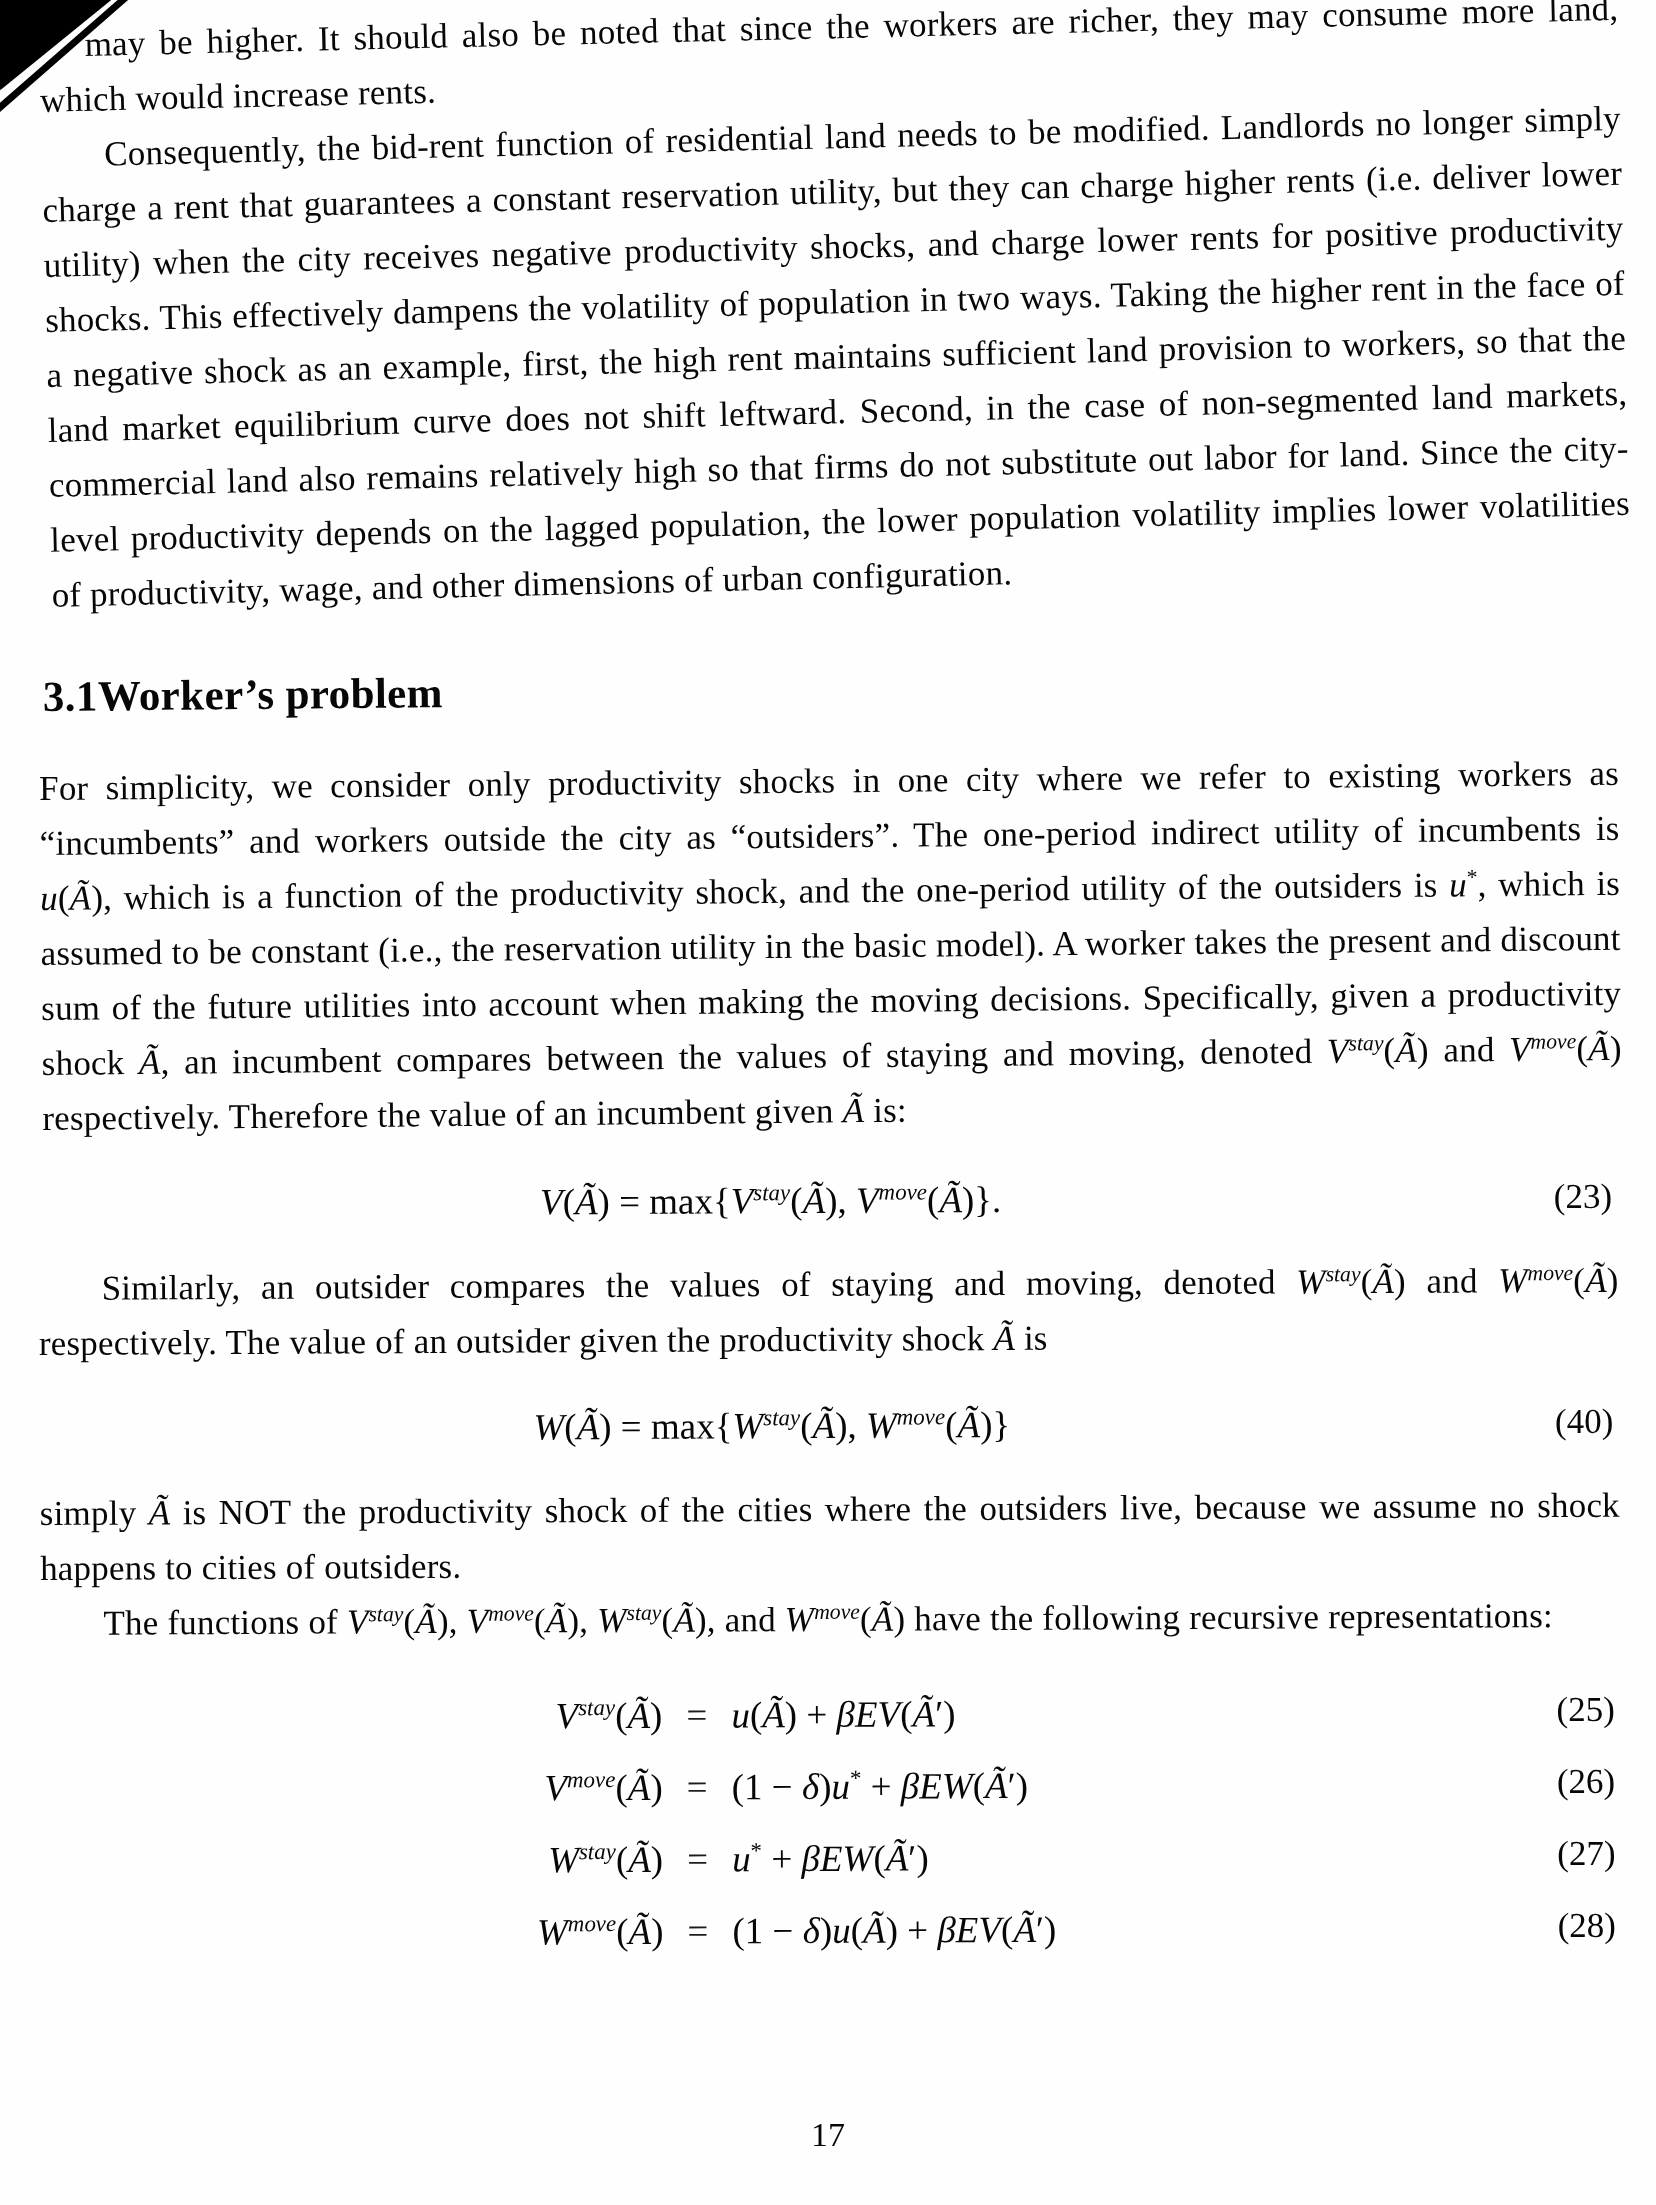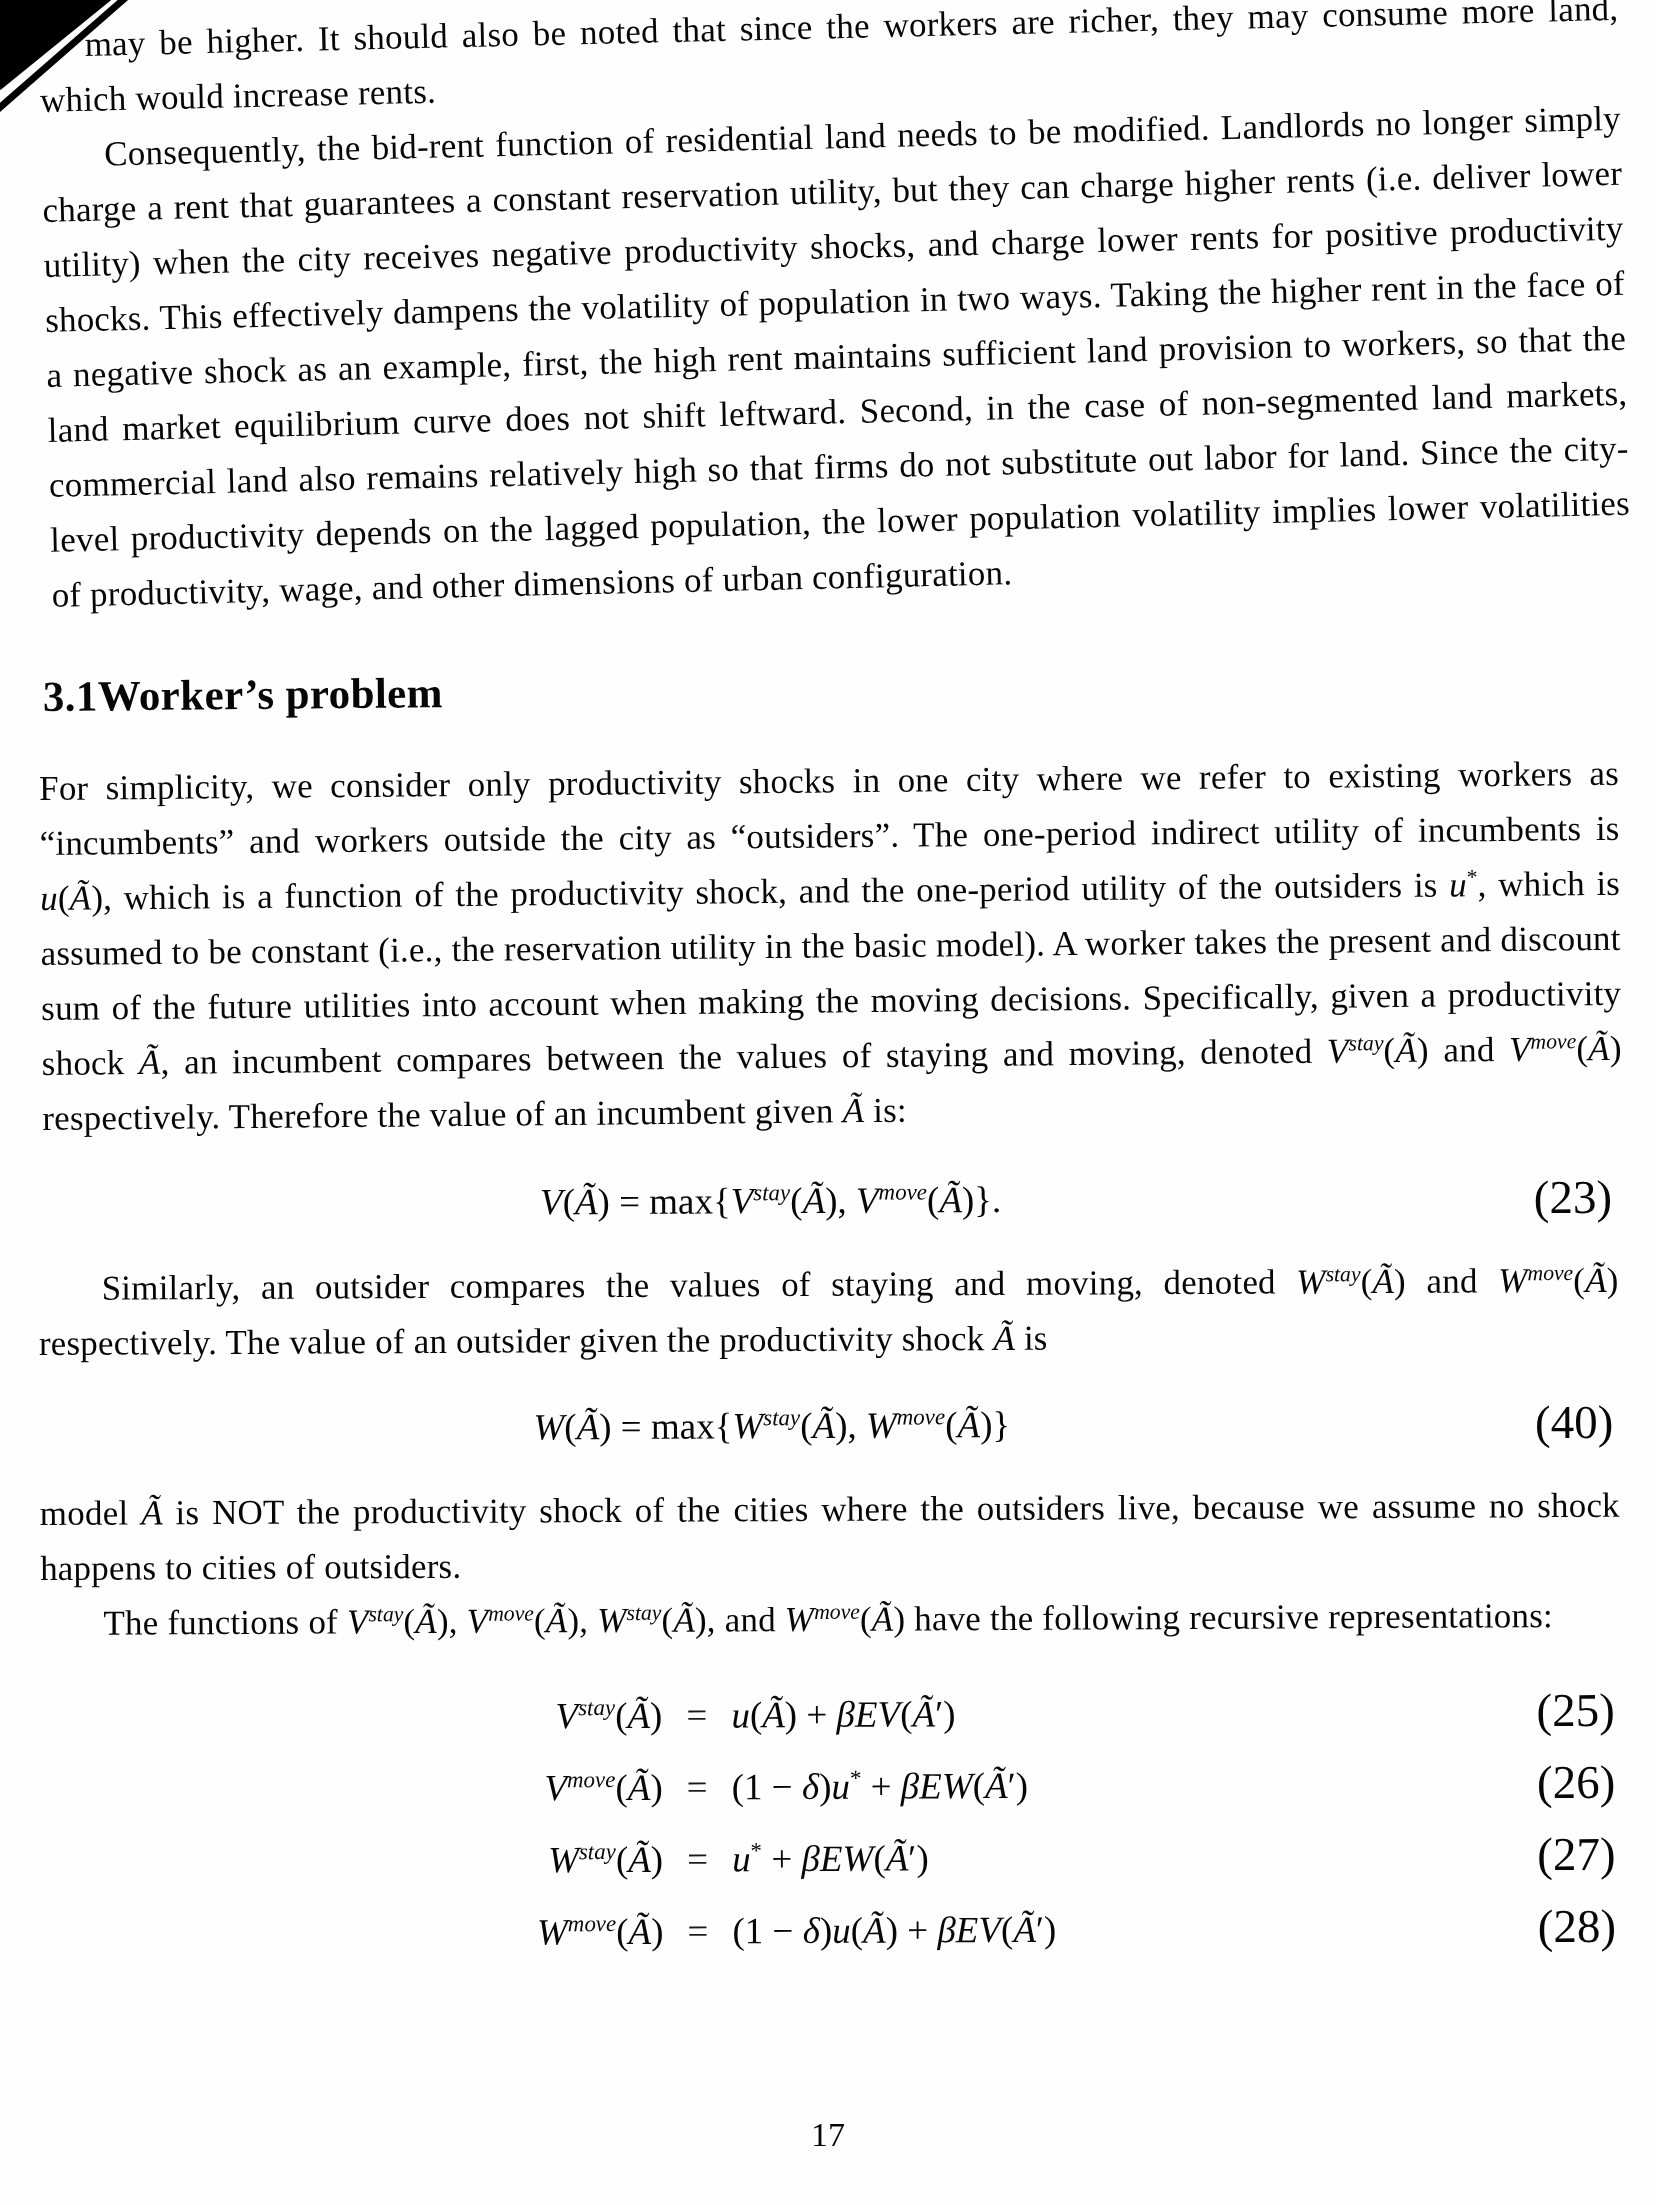--- a/index.html
+++ b/index.html
@@ -52,21 +52,21 @@
   .eqbody{
     display:block;
     text-align:center;
     margin-right:115px;
   }
   .eqnum{
     position:absolute;
     right:6.1px;
     top:50%;
     transform:translateY(-50%);
-    font-size:47px;
+    font-size:35px;
     font-style:normal;
   }
   .align-block{
     margin-top:31px;
     width:100%;
   }
   .arow{
     position:relative;
     display:grid;
     grid-template-columns:475px 69px 613px;
@@ -119,21 +119,21 @@
         <span class="eqnum">(23)</span>
       </div>
 
       <p class="indent"><span>Similarly, an outsider compares the values of staying and moving, denoted </span><span class="it">W</span><sup class="it">stay</sup><span>(</span><span class="it">Ã</span><span>)</span><span> and </span><span class="it">W</span><sup class="it">move</sup><span>(</span><span class="it">Ã</span><span>)</span><span> respectively.  The value of an outsider given the productivity shock </span><span class="it">Ã</span><span> is</span></p>
 
       <div class="eqrow">
         <span class="eqbody"><span class="it">W</span><span>(</span><span class="it">Ã</span><span>) = max{</span><span class="it">W</span><sup class="it">stay</sup><span>(</span><span class="it">Ã</span><span>), </span><span class="it">W</span><sup class="it">move</sup><span>(</span><span class="it">Ã</span><span>)}</span></span>
         <span class="eqnum">(40)</span>
       </div>
 
-      <p><span>model </span><span class="it">Ã</span><span> is NOT the productivity shock of the cities where the outsiders live, because we assume no shock happens to cities of outsiders.</span></p>
+      <p><span>simply </span><span class="it">Ã</span><span> is NOT the productivity shock of the cities where the outsiders live, because we assume no shock happens to cities of outsiders.</span></p>
       <p class="indent"><span>The functions of </span><span class="it">V</span><sup class="it">stay</sup><span>(</span><span class="it">Ã</span><span>)</span><span>, </span><span class="it">V</span><sup class="it">move</sup><span>(</span><span class="it">Ã</span><span>)</span><span>, </span><span class="it">W</span><sup class="it">stay</sup><span>(</span><span class="it">Ã</span><span>)</span><span>, and </span><span class="it">W</span><sup class="it">move</sup><span>(</span><span class="it">Ã</span><span>)</span><span> have the following recursive representations:</span></p>
 
       <div class="align-block">
 
         <div class="arow">
           <span class="alhs"><span class="it">V</span><sup class="it">stay</sup><span>(</span><span class="it">Ã</span><span>)</span></span>
           <span class="amid">=</span>
           <span class="arhs"><span class="it">u</span><span>(</span><span class="it">Ã</span><span>) + </span><span class="it">β</span><span class="it">EV</span><span>(</span><span class="it">Ã</span><span>′)</span></span>
           <span class="eqnum">(25)</span>
         </div>

